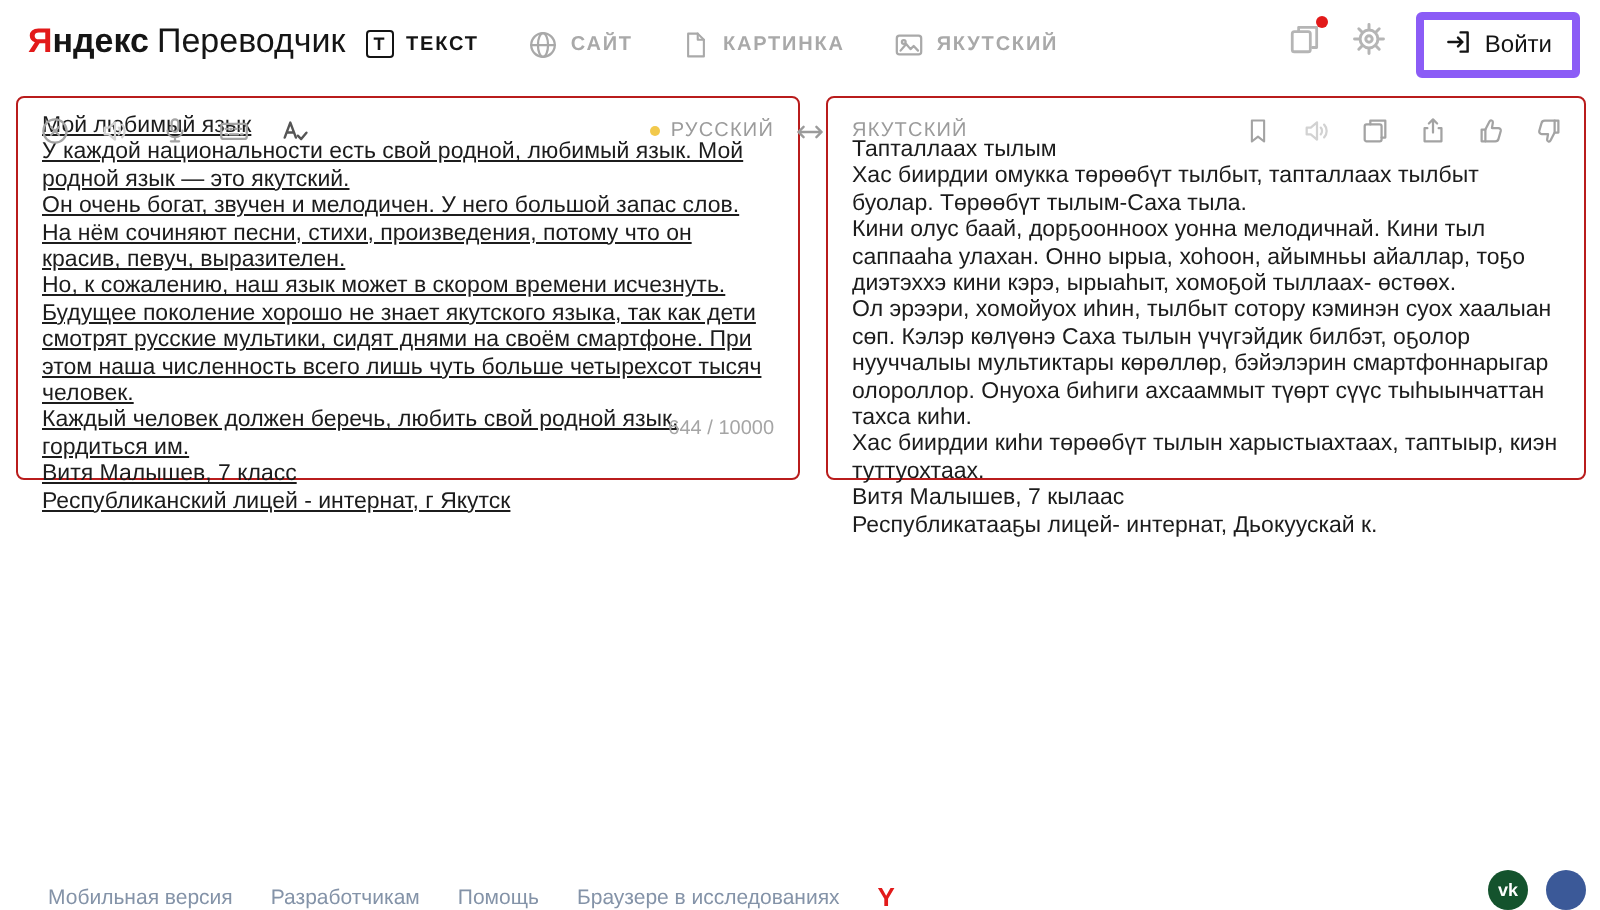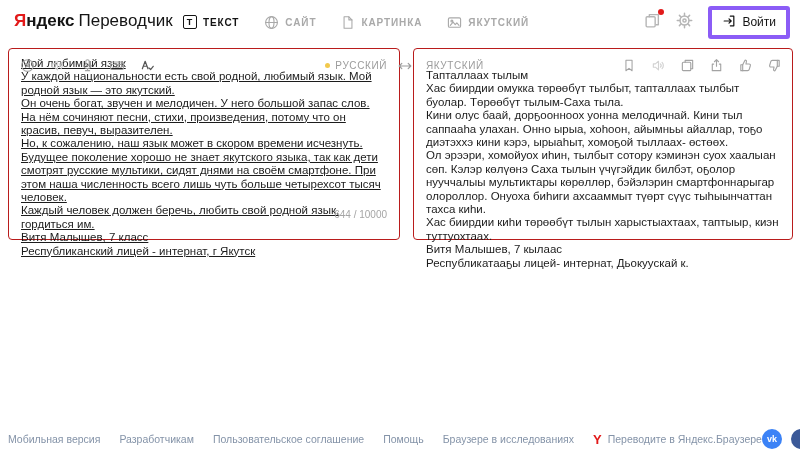--- a/index.html
+++ b/index.html
@@ -45,29 +45,29 @@
   .lang.dst-lang { left:12px; }
   .lang-dot { width:5px; height:5px; border-radius:50%; background:#f2c94c; }
 
   .panel-text { margin:9px 12px 0; font-size:11.5px; line-height:13.4px; color:#1c1c1c;
                 white-space:pre-line; }
   .counter { position:absolute; right:12px; bottom:19px; font-size:10px; color:#a5a5a5; }
 
   .swap { position:absolute; left:397px; top:58px; width:16px; height:16px; color:#9b9b9b; cursor:pointer; }
 
   
-  .footer { position:absolute; left:0; right:0; bottom:0; height:32px; display:flex; align-items:center;
-            padding:0 7px 0 8px; box-sizing:border-box; font-size:10.5px; color:#8493a8; background:#fff; }
+  .footer { position:absolute; left:0; right:0; bottom:0; height:32px; display:flex; align-items:flex-end;
+            padding:0 7px 0 24px; box-sizing:border-box; font-size:10.5px; color:#8493a8; background:#fff; }
   .flink { margin-right:19px; cursor:pointer; color:#8493a8; white-space:nowrap; }
   .promo { display:flex; align-items:center; gap:6px; cursor:pointer; white-space:nowrap; }
   .ybrowser { color:#e21a1a; font-weight:700; font-size:13px; line-height:1; }
   .socials { display:flex; gap:9px; margin-left:auto; }
   .soc { width:20px; height:20px; border-radius:50%; color:#fff; display:flex; align-items:center;
          justify-content:center; font-size:10px; font-weight:700; cursor:pointer; }
-  .soc.vk { background:#3b82f6; font-size:9px; }
+  .soc.vk { background:#14532d; font-size:9px; }
   .soc.fb { background:#3b5998; font-size:12px; }
 
   svg { stroke-linecap:round; stroke-linejoin:round; }
 </style>
 </head>
 <body>
 
 <div class="page">
 
   <div class="header">
@@ -242,26 +242,24 @@
 Кини олус баай, дорҕоонноох уонна мелодичнай. Кини тыл саппааһа улахан. Онно ырыа, хоһоон, айымньы айаллар, тоҕо диэтэххэ кини кэрэ, ырыаһыт, хомоҕой тыллаах- өстөөх.
 Ол эрээри, хомойуох иһин, тылбыт сотору кэминэн суох хаалыан сөп. Кэлэр көлүөнэ Саха тылын үчүгэйдик билбэт, оҕолор нууччалыы мультиктары көрөллөр, бэйэлэрин смартфоннарыгар олороллор. Онуоха биһиги ахсааммыт түөрт сүүс тыһыынчаттан тахса киһи.
 Хас биирдии киһи төрөөбүт тылын харыстыахтаах, таптыыр, киэн туттуохтаах.
 Витя Малышев, 7 кылаас
 Республикатааҕы лицей- интернат, Дьокуускай к.</div>
   </div>
 
   <div class="footer">
     <span class="flink">Мобильная версия</span>
     <span class="flink">Разработчикам</span>
-    <span class="flink">Пользовательское соглашение</span>
     <span class="flink">Помощь</span>
     <span class="flink">Браузере в исследованиях</span>
     <span class="promo">
       <span class="ybrowser">Y</span>
-      <span>Переводите в Яндекс.Браузере</span>
     </span>
     <span class="socials">
       <span class="soc vk">
         <span>vk</span>
       </span>
       <span class="soc fb">
         
       </span>
 
     </span>

